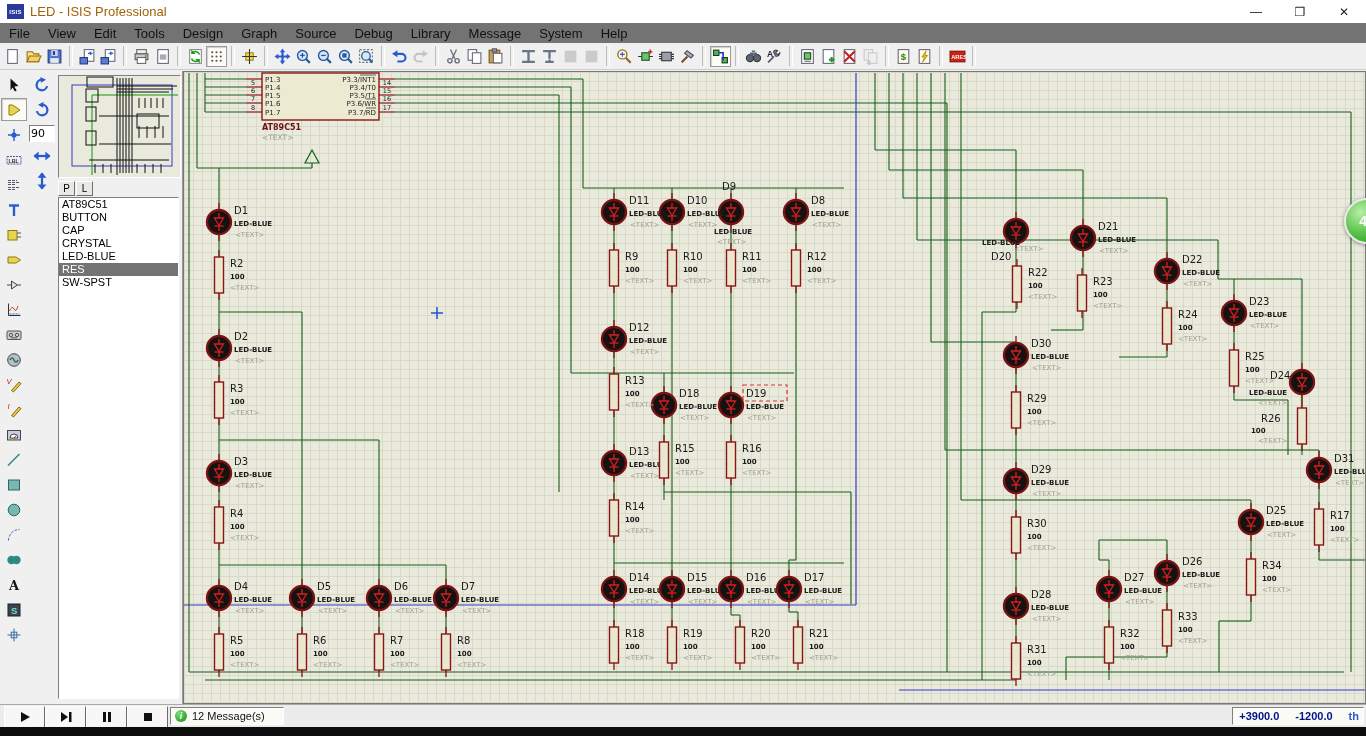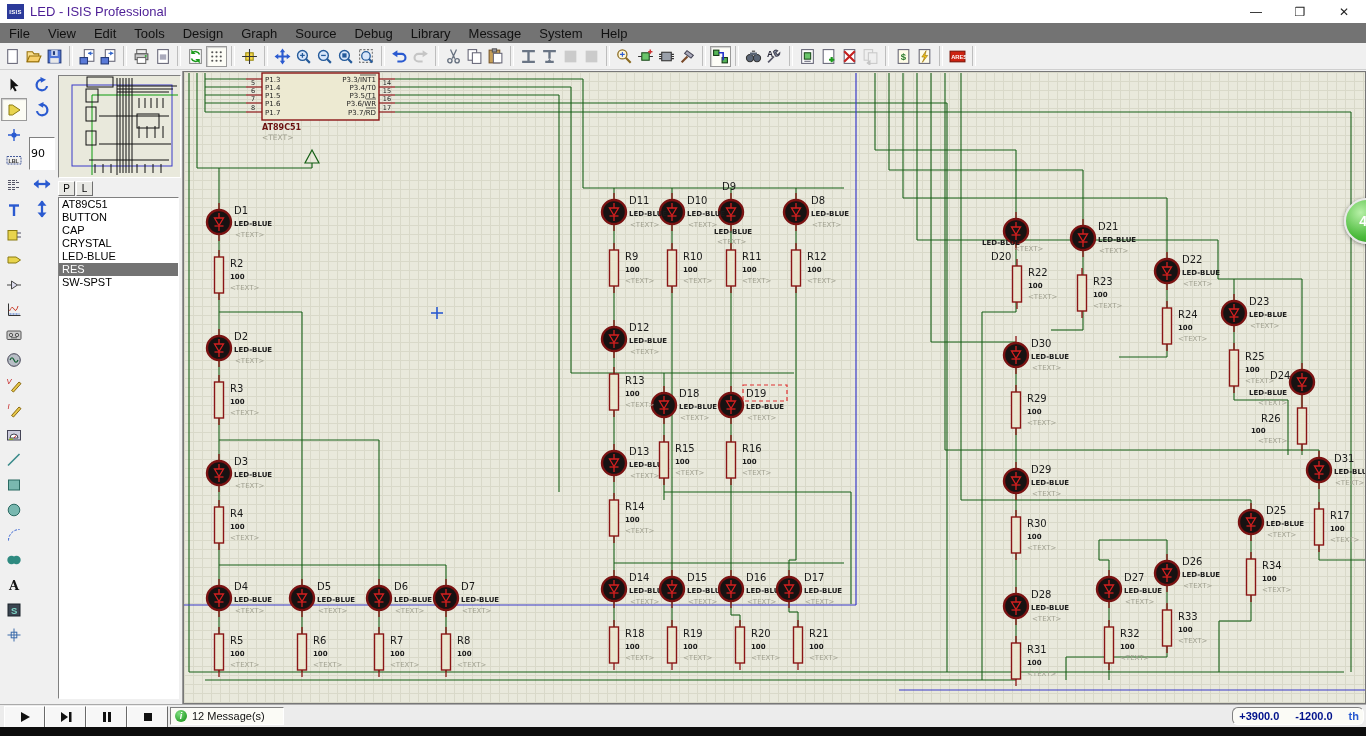--- a/index.html
+++ b/index.html
@@ -2,41 +2,41 @@
 <html><head>
 <meta charset="utf-8">
 <style>
   html,body{margin:0;padding:0;}
   body{width:1366px;height:736px;overflow:hidden;position:relative;background:#f0f0f0;
        font-family:"Liberation Sans","DejaVu Sans",sans-serif;-webkit-font-smoothing:none;}
   
   #titlebar{position:absolute;left:0;top:0;width:100%;height:23px;background:#ffffff;display:flex;align-items:center;}
   #app-logo{width:17px;height:15px;margin:0 6px 0 7px;background:#2b3a9a;color:#fff;font-size:6px;font-weight:bold;
             display:flex;align-items:center;justify-content:center;letter-spacing:.3px;}
-  #title-text{font-size:13px;color:#4c1d95;}
+  #title-text{font-size:13px;color:#a16207;}
   #win-controls{margin-left:auto;display:flex;}
   .winbtn{width:44px;height:23px;display:flex;align-items:center;justify-content:center;font-size:12px;color:#222;}
   #menubar{position:absolute;left:0;top:23px;width:100%;height:20px;background:#737373;display:flex;align-items:center;}
   .menu-item{font-size:13px;color:#111;padding:2px 9px;}
   #toolbar{position:absolute;left:0;top:43px;width:100%;height:27px;background:#f0f0f0;border-bottom:1px solid #cfcfcf;
            display:flex;align-items:center;padding-left:2px;box-sizing:border-box;}
   .tgroup{display:flex;align-items:center;}
   .tsep{width:2px;height:20px;border-left:1px solid #bdbdbd;border-right:1px solid #fff;margin:0 4px;}
   .tbtn{width:21px;height:21px;display:flex;align-items:center;justify-content:center;background:transparent;border:1px solid transparent;padding:0;}
   .tbtn.pressed{background:#fdfdf6;border:1px solid #9a9a9a;box-shadow:inset 1px 1px 1px #ccc;}
   .tbtn.disabled{opacity:.45;filter:grayscale(1);}
   .tbtn svg{display:block;}
   
   #side-tools{position:absolute;left:0;top:71px;width:28px;height:633px;background:#f0f0f0;border-right:1px solid #c9c9c9;}
   .scell{width:24px;height:21px;margin:2px auto 0 auto;display:flex;align-items:center;justify-content:center;border:1px solid transparent;}
   .scell.selected{background:#fcfcf4;border:1px solid #9a9a9a;box-shadow:inset 1px 1px 1px #ccc;}
   #rot-col{position:absolute;left:28px;top:71px;width:28px;height:633px;background:#f0f0f0;}
   .rbtn{width:24px;height:22px;margin:3px auto 0 auto;display:flex;align-items:center;justify-content:center;}
-  #angle-input{display:block;width:22px;height:15px;margin:16px auto 0 auto;font-size:11px;border:1px solid #888;
-               border-color:#808080 #fff #fff #808080;padding:8px 1px;font-family:"DejaVu Sans",sans-serif;}
+  #angle-input{display:block;width:22px;height:15px;margin:4px auto 0 auto;font-size:11px;border:1px solid #888;
+               border-color:#808080 #fff #fff #808080;padding:0 1px;font-family:"DejaVu Sans",sans-serif;}
   #selector-panel{position:absolute;left:56px;top:71px;width:127px;height:633px;background:#f0f0f0;border-right:1px solid #9a9a9a;box-sizing:border-box;}
   #minimap{position:absolute;left:2px;top:4px;width:121px;height:101px;background:#e9e9dc;
            border:1px solid;border-color:#808080 #fff #fff #808080;}
   #dev-header{position:absolute;left:2px;top:110px;width:121px;height:15px;display:flex;align-items:stretch;}
   .pl-btn{width:15px;font-size:10px;background:#e8e8e4;border:1px solid;border-color:#fff #707070 #707070 #fff;
           display:flex;align-items:center;justify-content:center;margin-right:1px;}
   #dev-title{flex:1;background:#c2cdda;border:1px solid #8a9ab0;font-size:10.5px;display:flex;align-items:center;justify-content:center;color:#111;margin-top:36px;}
   #dev-list{position:absolute;left:2px;top:126px;width:121px;height:502px;background:#fff;overflow:hidden;
             border:1px solid;border-color:#808080 #fff #fff #808080;box-sizing:border-box;}
   .dev-item{font-size:11px;height:13px;line-height:13px;padding-left:3px;color:#000;white-space:nowrap;}
@@ -1377,21 +1377,21 @@
   <div class="simbtn" style="left:127px">
       <svg width="16" height="16" viewBox="0 0 16 16">
         <rect x="4" y="4" width="8" height="8" fill="#111"></rect>
       </svg>
     </div>
 
   <div class="sunken" style="left:170px;width:114px;">
     <div id="msg-icon">i</div>
     <span>12 Message(s)</span>
   </div>
-  <div class="sunken" id="coords-box" style="left:1232px;width:132px;border-radius:6px;">
+  <div class="sunken" id="coords-box" style="left:1232px;width:132px;">
     <span>+3900.0</span>
     <span>-1200.0</span>
     <span style="color:#2a5ad0">th</span>
   </div>
 </div>
 <div id="blackstrip"></div>
 
 <div id="badge40">
   <span>40</span>
 </div>

